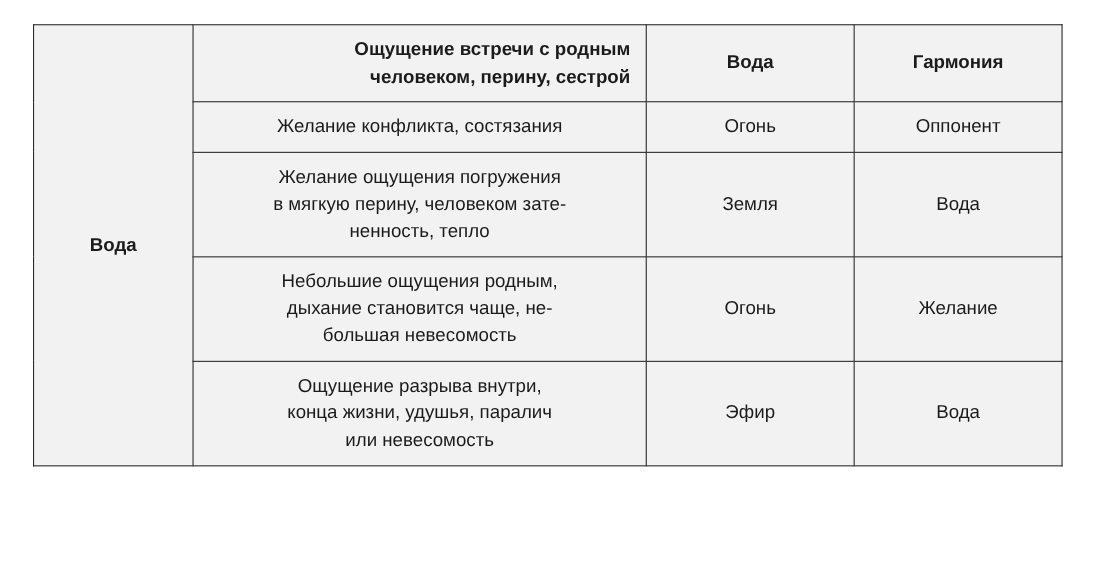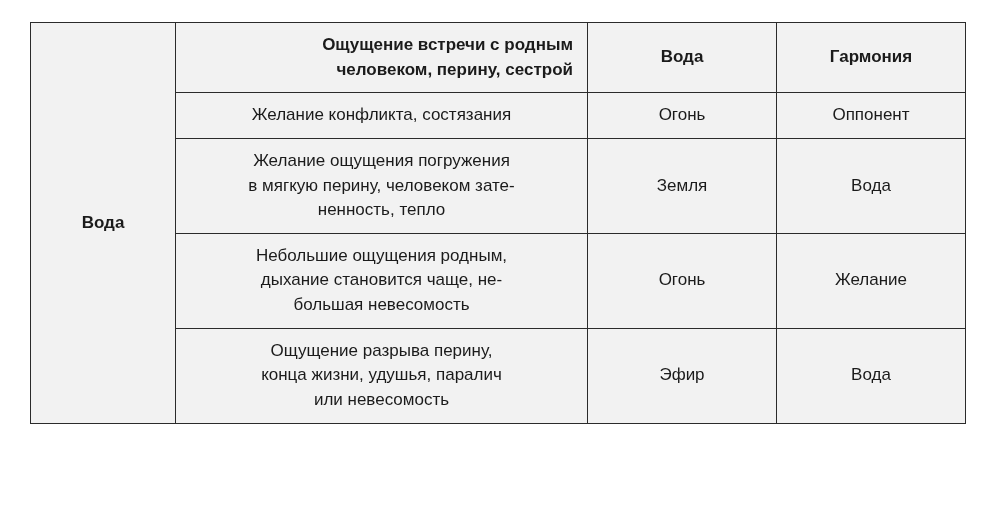--- a/index.html
+++ b/index.html
@@ -113,21 +113,21 @@
           <span class="line">Небольшие ощущения родным,</span>
           <span class="line">дыхание становится чаще, не-</span>
           <span class="line">большая невесомость</span>
         </td>
         <td class="center-cell">Огонь</td>
         <td class="center-cell">Желание</td>
       </tr>
 
       <tr>
         <td class="desc-cell">
-          <span class="line">Ощущение разрыва перину,</span>
+          <span class="line">Ощущение разрыва внутри,</span>
           <span class="line">конца жизни, удушья, паралич</span>
           <span class="line">или невесомость</span>
         </td>
         <td class="center-cell">Эфир</td>
         <td class="center-cell">Вода</td>
       </tr>
     </tbody>
   </table>
 </div>
 

